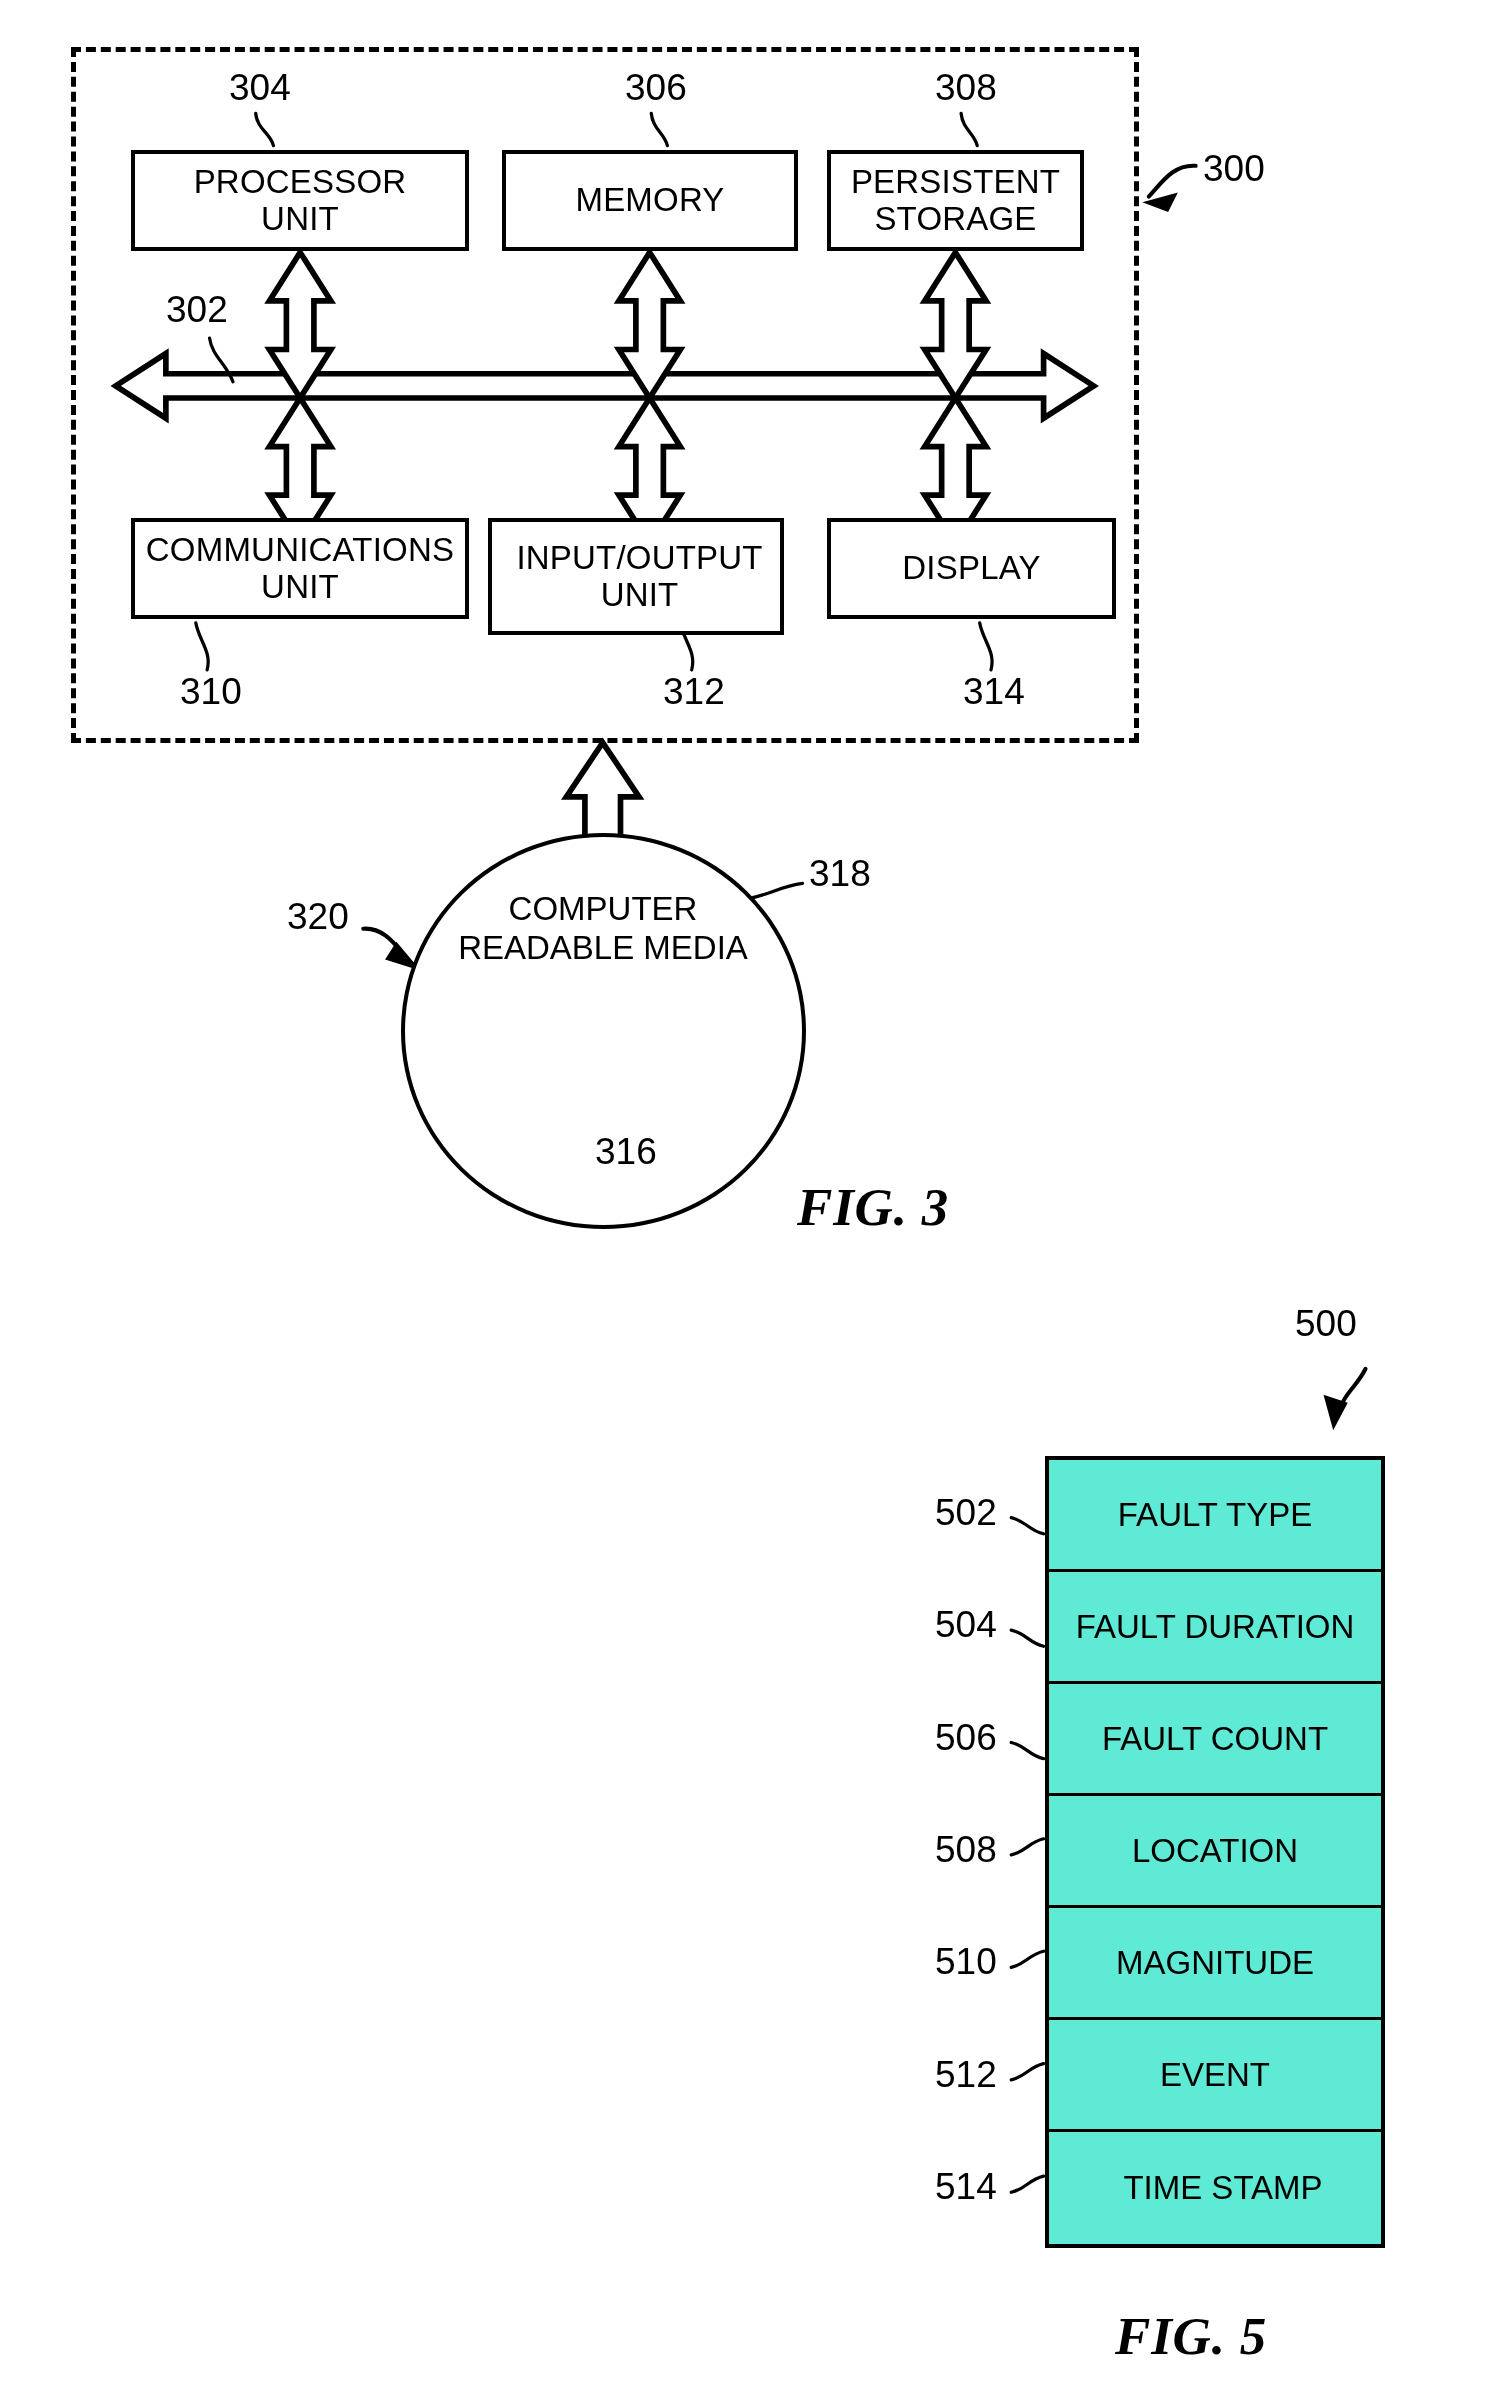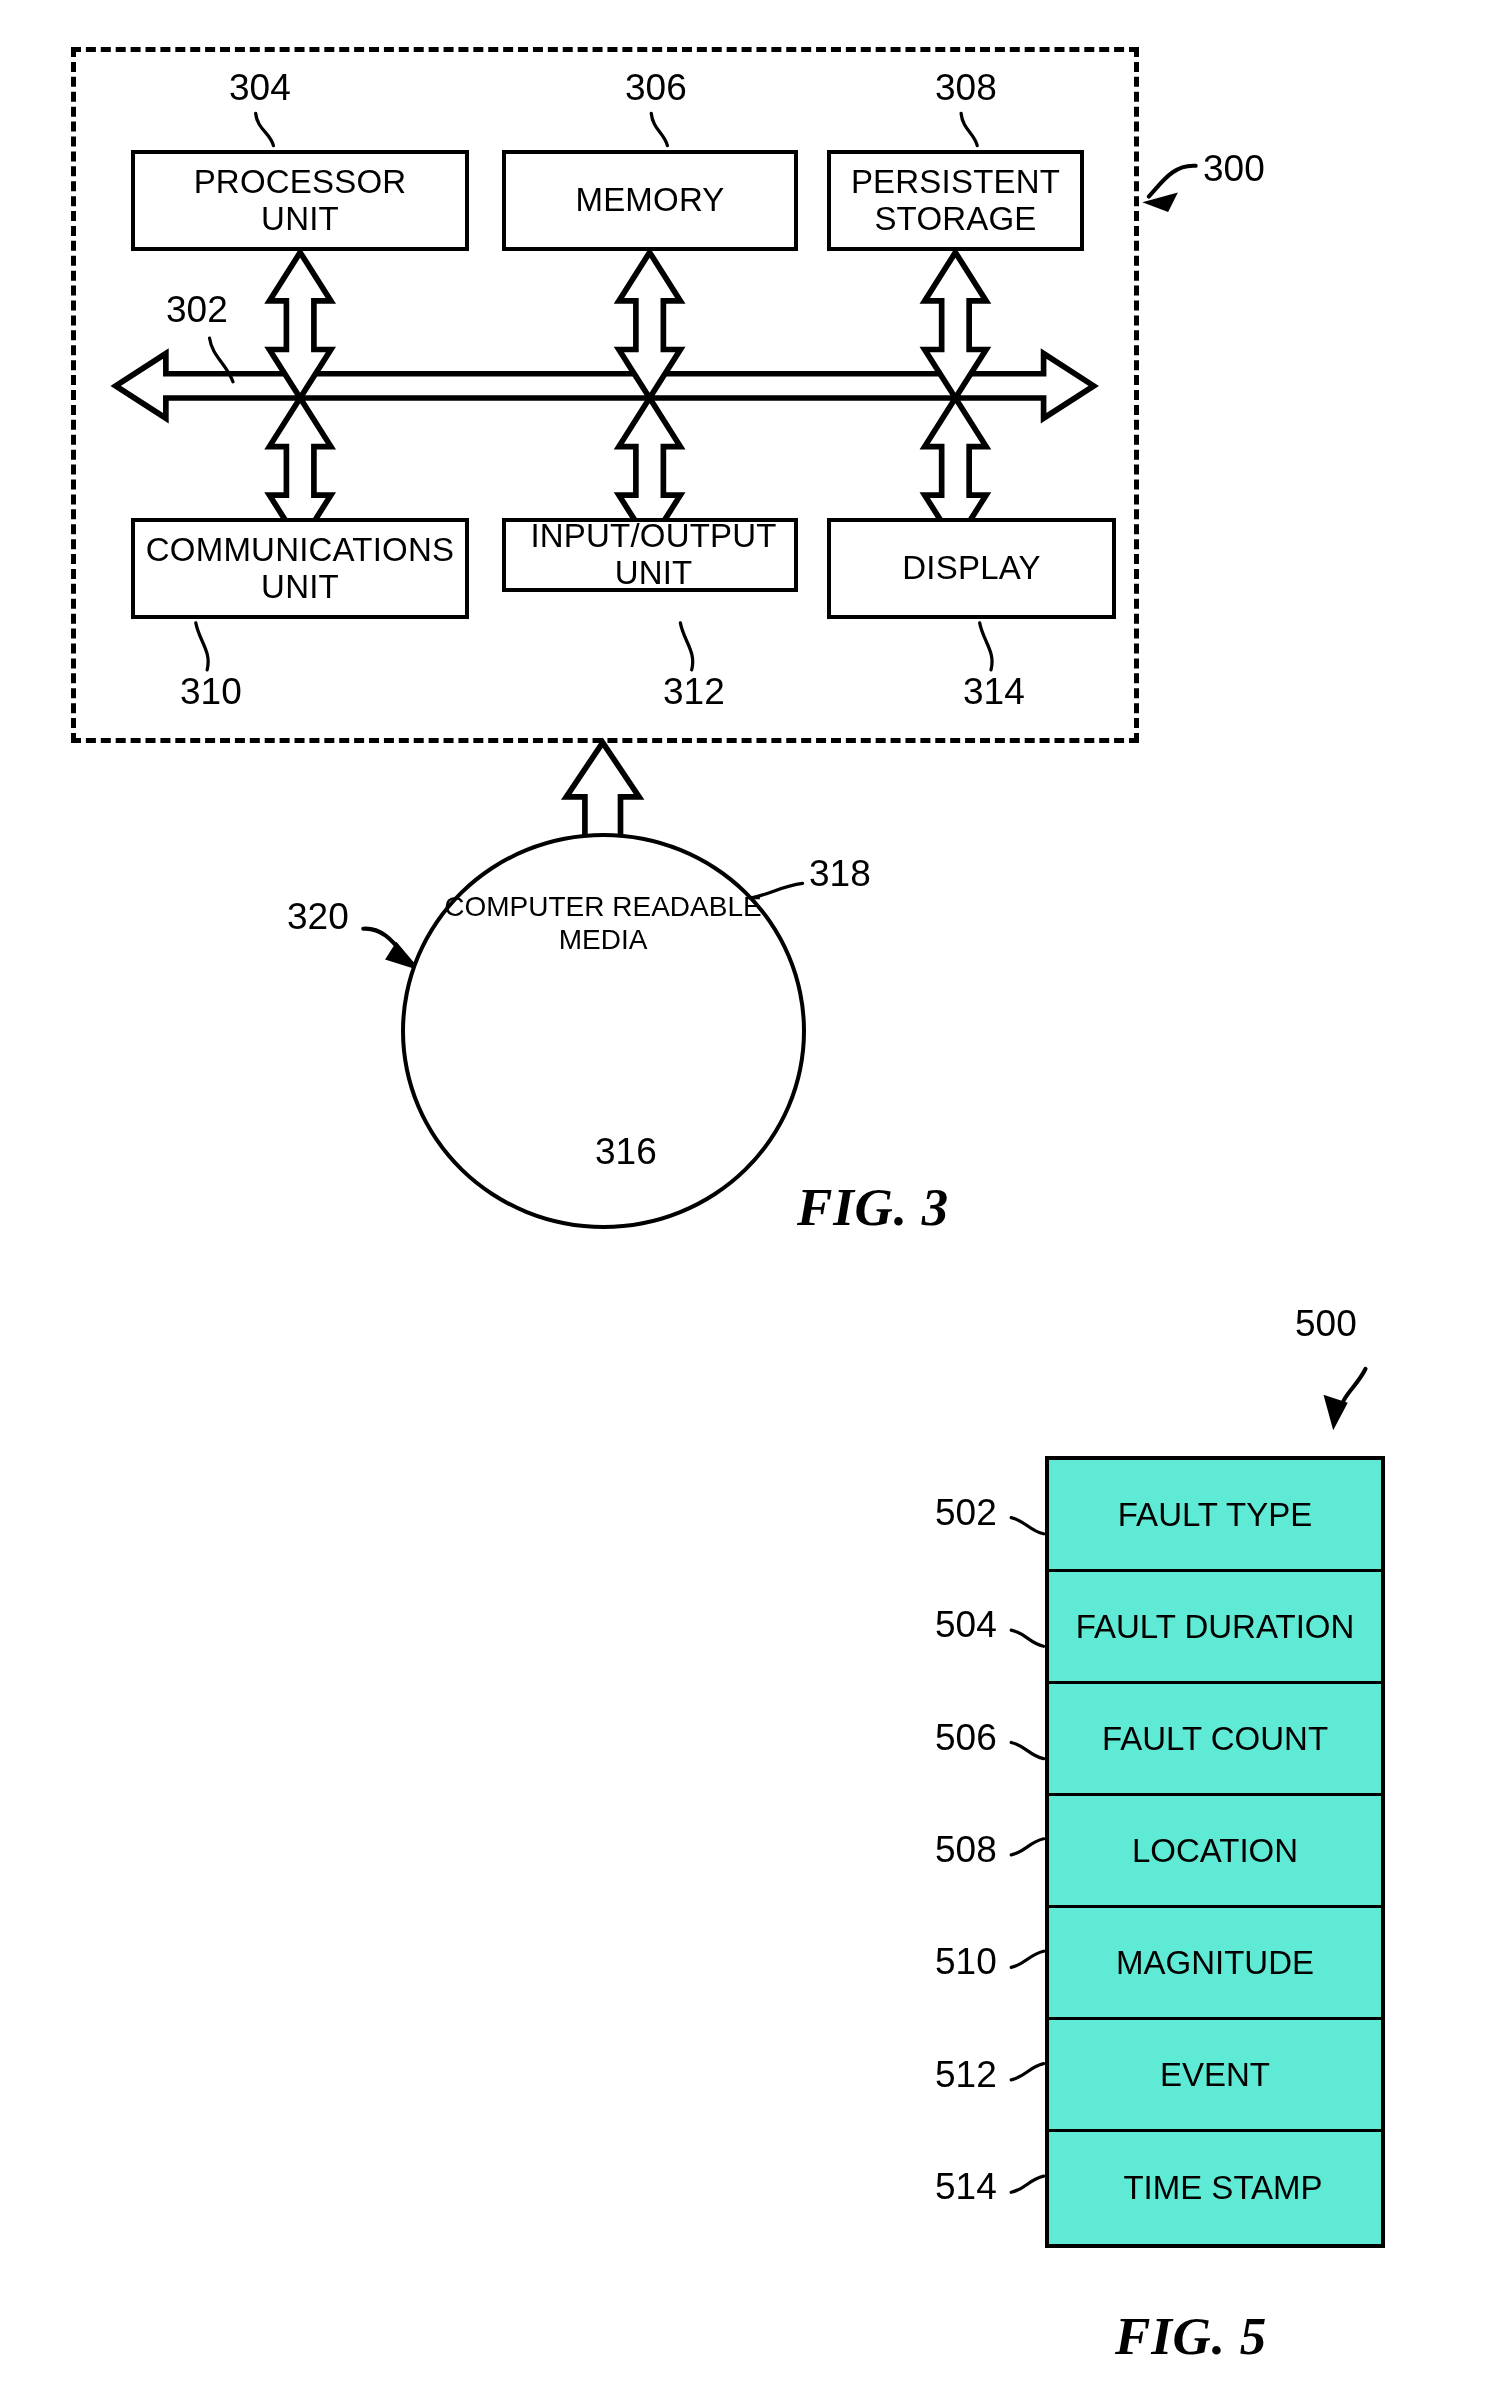--- a/index.html
+++ b/index.html
@@ -31,21 +31,21 @@
     letter-spacing:0.2px;
     background:#fff;
     padding:0 4.9px;
   }
   .cbox span{display:block;}
 
   #box-processor       {left:131px;  top:150px; width:338px; height:101px;}
   #box-memory          {left:502px;  top:150px; width:296px; height:101px;}
   #box-persistent      {left:827px; top:150px; width:257px; height:101px;}
   #box-communications  {left:131px;  top:518px; width:338px; height:101px;}
-  #box-io              {left:502px;  top:518px; width:296px; height:74px;padding-left:12px;}
+  #box-io              {left:488px;  top:518px; width:296px; height:117px;padding-left:12px;}
   #box-display         {left:827px; top:518px; width:289px; height:101px;}
 
   
   .ref{
     position:absolute;
     font-size:37px;
     line-height:1;
     white-space:nowrap;
   }
   #ref-304{left:229px;  top:69px;}
@@ -69,21 +69,21 @@
     left:401px; top:833px; width:405px; height:396px;
     border:4px solid #000;
     border-radius:50%;
     box-sizing:border-box;
     background:#fff;
   }
   #crm-label{
     position:absolute;
     left:429px; top:890px; width:348px;
     text-align:center;
-    font-size:28px;
+    font-size:33px;
     line-height:1.18;
   }
   #crm-code-box{
     position:absolute;
     left:453px; top:994px; width:307px; height:63px;
     border:4px solid #000;
     box-sizing:border-box;
     display:flex;align-items:center;justify-content:center;
     font-size:33px;
     background:#fff;

